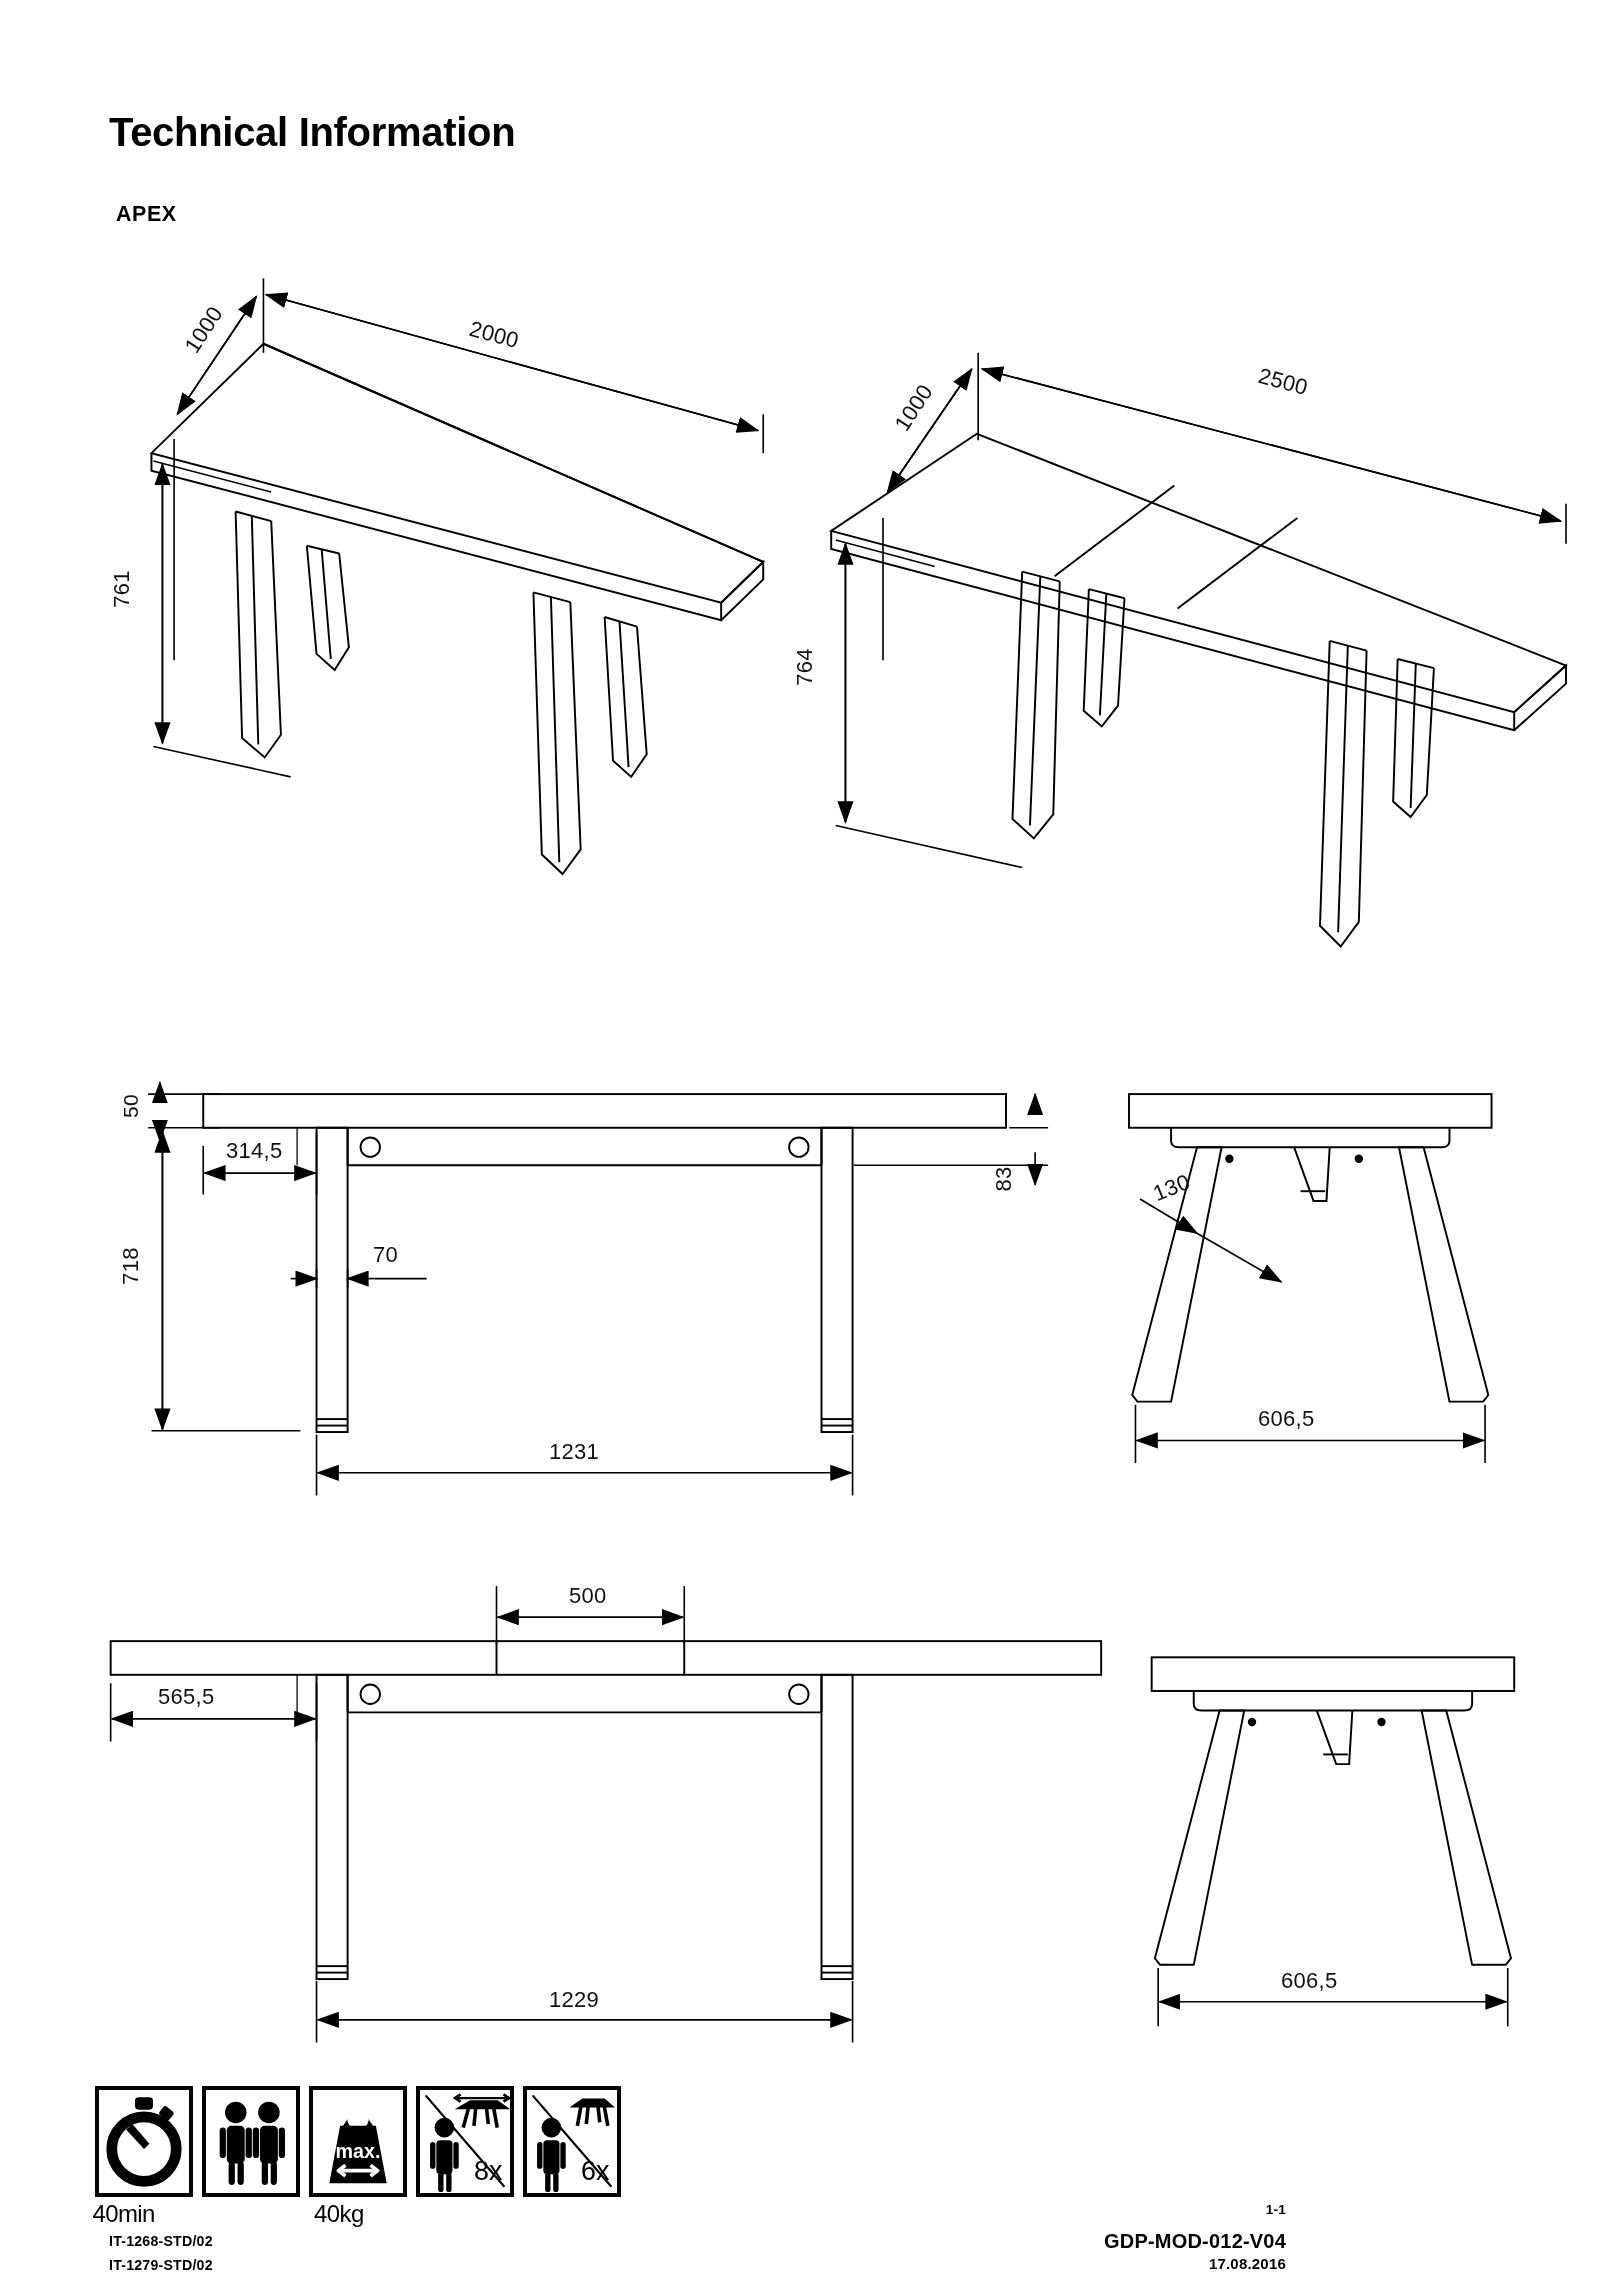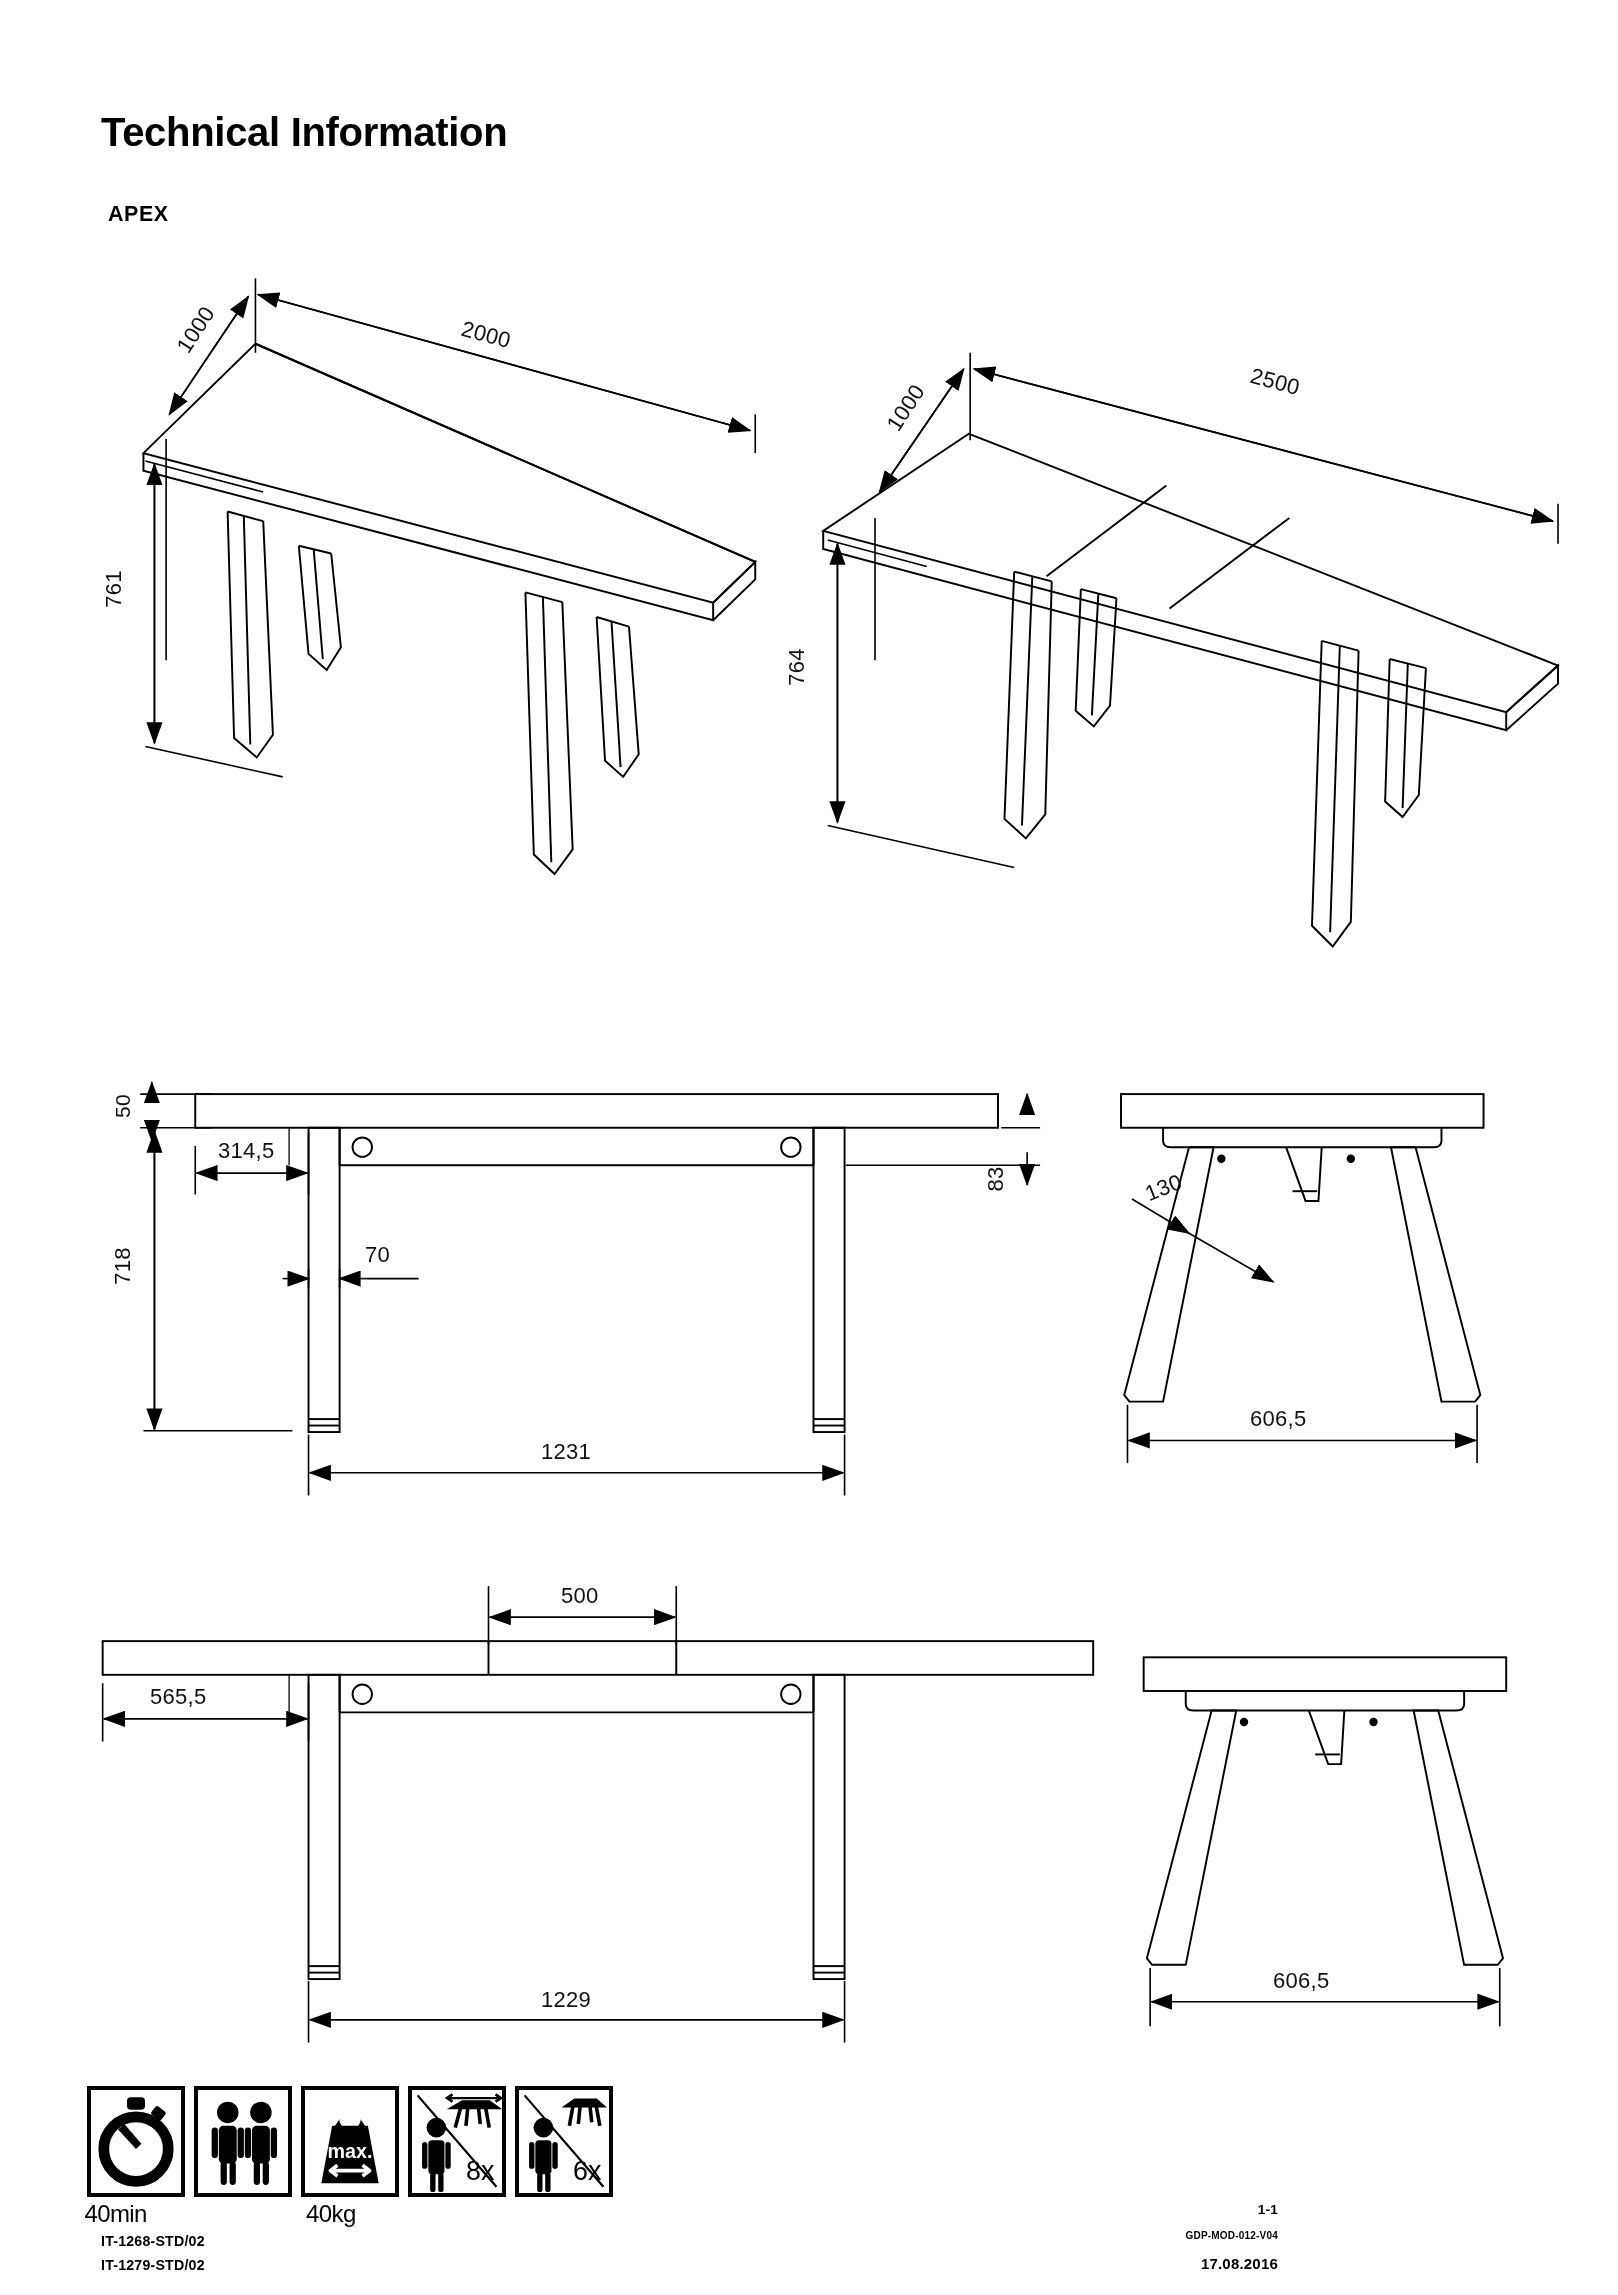--- a/index.html
+++ b/index.html
@@ -1,21 +1,21 @@
 <!DOCTYPE html>
 <html style="font-size:10.4px"><head>
 <meta charset="utf-8">
 <title>Technical Information — APEX</title>
 <style>
   html,body{margin:0;padding:0;background:#ffffff;}
   body{
     width:1619px;height:2295px;position:relative;overflow:hidden;
     font-family:"Liberation Sans", sans-serif;color:#000;
   }
-  .page{position:absolute;left:4px;top:0;width:1357px;height:2295px;}
+  .page{position:absolute;left:12px;top:0;width:1357px;height:2295px;}
 
   
   #doc-title{
     position:absolute;left:97px;top:110px;
     font-size:40px;font-weight:bold;letter-spacing:-0.3px;
     font-family:"Liberation Sans", sans-serif;
   }
   #model-name{
     position:absolute;left:104px;top:202px;
     font-size:21.4px;font-weight:bold;letter-spacing:0.6px;
@@ -57,21 +57,21 @@
     position:absolute;left:97px;font-size:14.2px;font-weight:bold;
     letter-spacing:0.2px;
   }
   #ref-1{top:2233px;}
   #ref-2{top:2257px;}
   .footer-right{
     position:absolute;right:83px;text-align:right;font-weight:bold;
     letter-spacing:0.2px;
   }
   #page-no{top:2202px;font-size:13.6px;}
-  #doc-code{top:2230px;font-size:10px;}
+  #doc-code{top:2230px;font-size:20px;}
   #doc-date{top:2255px;font-size:15px;}
 </style>
 </head>
 <body>
 
 <div class="page">
 
   <div id="doc-title">Technical Information</div>
   <div id="model-name">APEX</div>
 

